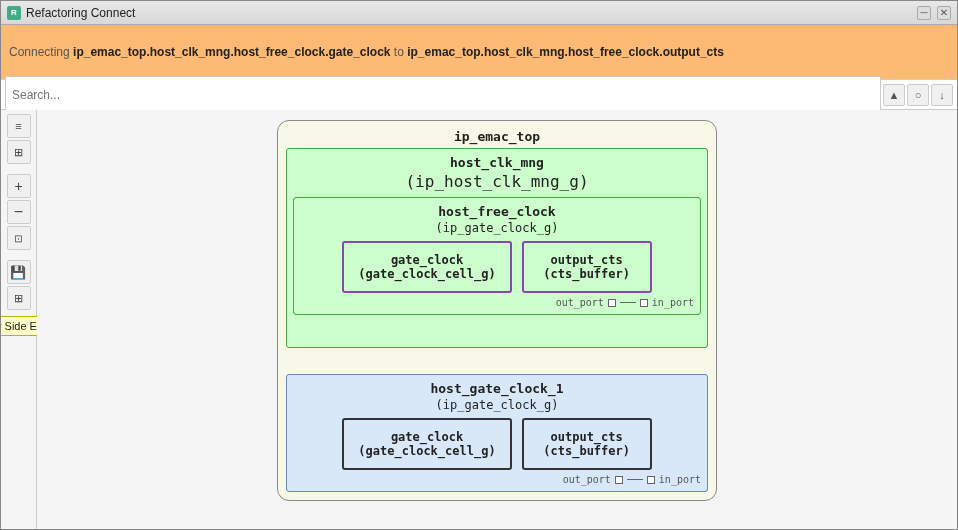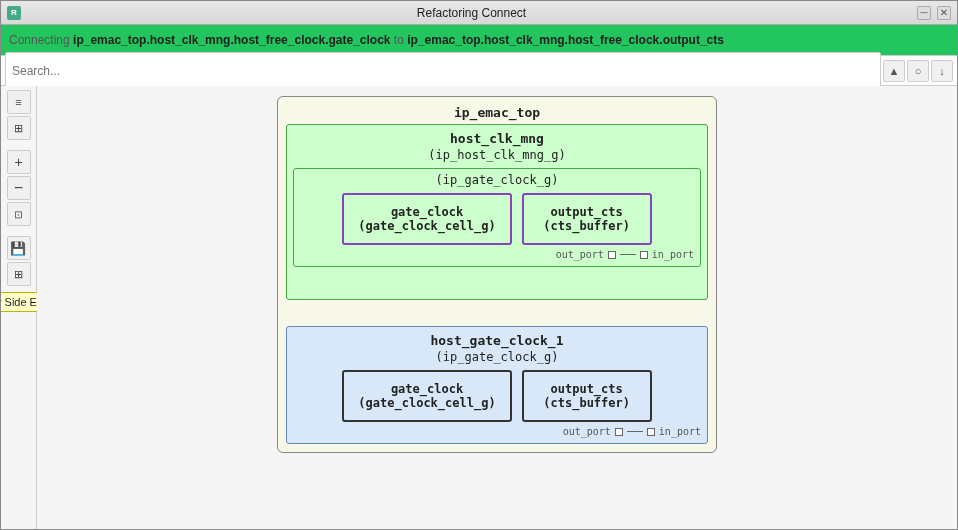--- a/index.html
+++ b/index.html
@@ -32,21 +32,20 @@
       border-radius: 2px;
       margin-right: 5px;
       display: flex; align-items: center; justify-content: center;
       font-size: 8px; color: white; font-weight: bold;
     }
 
     .title-bar-text {
       font-size: 12px;
       color: #222;
       flex: 1;
-      text-align: center;
     }
 
     .title-bar-close {
       font-size: 10px;
       cursor: pointer;
       color: #555;
       background: #ddd;
       border: 1px solid #aaa;
       border-radius: 2px;
       width: 14px; height: 14px;
@@ -59,23 +58,23 @@
       color: #555;
       background: #ddd;
       border: 1px solid #aaa;
       border-radius: 2px;
       width: 14px; height: 14px;
       display: flex; align-items: center; justify-content: center;
       margin-right: 3px;
     }
 
     .connecting-bar {
-      background: #22c55e;
+      background: #fdba74;
       border-bottom: 1px solid #ccc;
-      padding: 8px 8px;
+      padding: 20px 8px;
       font-size: 12px;
       color: #222;
       flex-shrink: 0;
       white-space: nowrap;
       overflow: hidden;
       text-overflow: ellipsis;
     }
 
     .connecting-bar span.label {
       color: #555;
@@ -170,21 +169,21 @@
       flex: 1;
       overflow: auto;
       background: #f5f5f5;
       padding: 10px;
       position: relative;
     }
 
     .outer-box {
       border: 1px solid #888;
       background: #f8f8e8;
-      border-radius: 6px;
+      border-radius: 12px;
       padding: 8px;
       position: relative;
     }
 
     .box-title {
       text-align: center;
       font-size: 13px;
       font-weight: bold;
       color: #222;
       margin-bottom: 4px;
@@ -298,23 +297,24 @@
       <button class="show-side-effects-btn">Show Side Effects</button>
     </div>
 
     <div class="canvas-area">
 
       <div class="outer-box" style="width: 440px; margin: 0 auto;">
         <div class="box-title">ip_emac_top</div>
 
         <div class="green-box">
           <div class="box-title">host_clk_mng</div>
-          <div class="box-title" style="font-weight:normal; font-size:12px; margin-top:-2px;">(ip_host_clk_mng_g)</div>
+          <div class="box-title" style="font-weight:normal; font-size:16px; margin-top:-2px;">(ip_host_clk_mng_g)</div>
 
           <div class="green-box" style="margin-top:6px;">
+            <div class="box-title">host_free_clock</div>
             <div class="box-title" style="font-weight:normal; font-size:12px; margin-top:-2px;">(ip_gate_clock_g)</div>
 
             <div class="inner-row">
               <div class="purple-box">
                 <div>gate_clock</div>
                 <div>(gate_clock_cell_g)</div>
               </div>
               <div class="purple-box">
                 <div>output_cts</div>
                 <div>(cts_buffer)</div>

